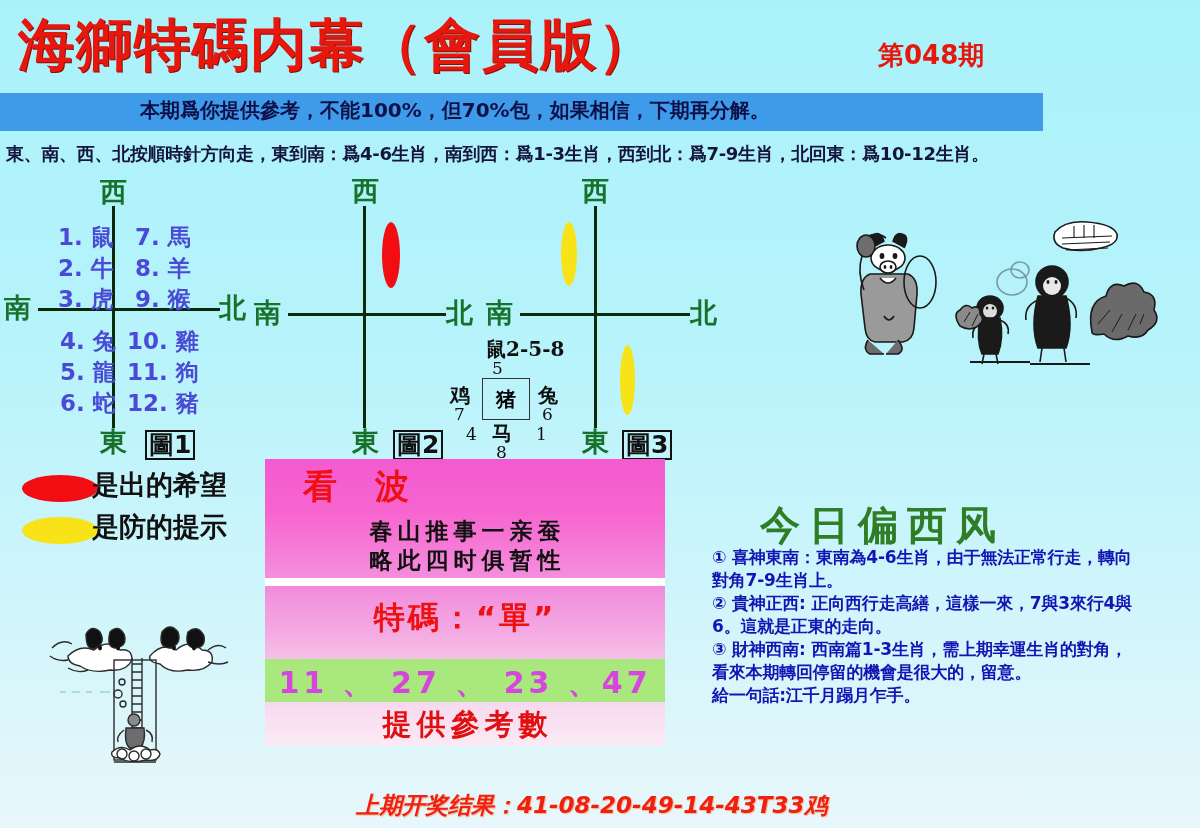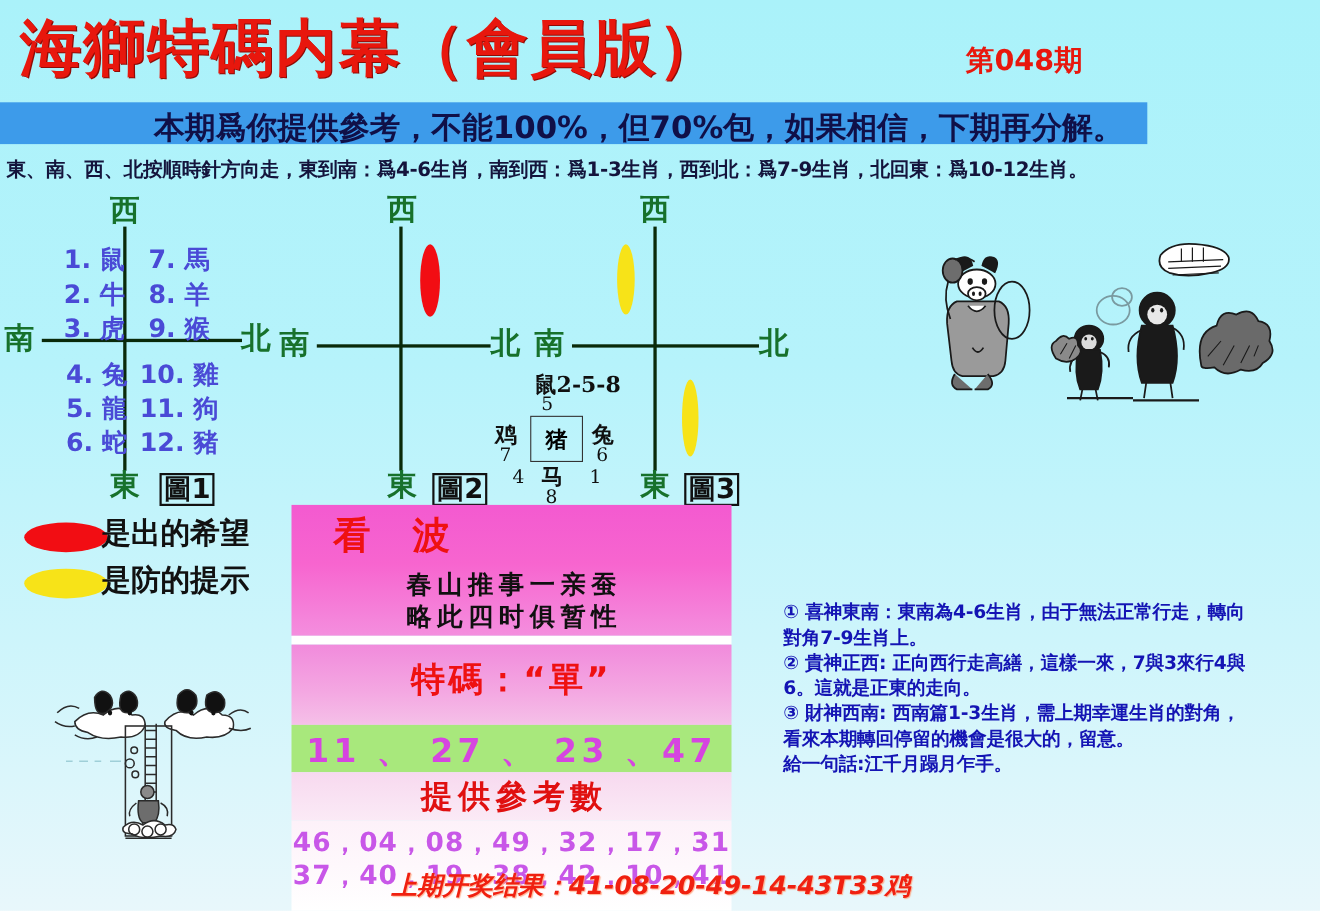--- a/index.html
+++ b/index.html
@@ -22,21 +22,21 @@
     position:absolute;left:878px;top:38px;
     font-size:26px;font-weight:bold;color:#e8170d;white-space:nowrap;
     font-family:"DejaVu Sans","Liberation Sans",sans-serif;
   }
   #banner{
     position:absolute;left:0;top:93px;width:1043px;height:38px;
     background:#3d9bea;
   }
   #banner-text{
     position:absolute;left:140px;top:97px;width:900px;
-    font-size:28px;font-weight:bold;color:#101048;white-space:nowrap;
+    font-size:20px;font-weight:bold;color:#101048;white-space:nowrap;
     font-family:"DejaVu Sans","Liberation Sans",sans-serif;
   }
   #rule-line{
     position:absolute;left:6px;top:142px;width:1190px;
     font-size:18px;font-weight:bold;color:#14143c;white-space:nowrap;
     font-family:"DejaVu Sans","Liberation Sans",sans-serif;
     letter-spacing:-0.3px;
   }
 
   
@@ -253,28 +253,25 @@
     <div class="band" id="band-gap1"></div>
     <div class="band" id="band-tema">
       <div id="tema-line">特碼：“單”</div>
     </div>
     <div class="band" id="band-green">
       <div id="green-nums">11 、 27 、 23 、47</div>
     </div>
     <div class="band" id="band-ref">
       <div id="ref-title">提供參考數</div>
     </div>
-    <div class="band" id="band-nums">
-      <div class="numrow" id="numrow1">46，04，08，49，32，17，31</div>
-      <div class="numrow" id="numrow2">37，40，19，38，42，10，41</div>
-    </div>
   </div>
 
   <div id="last-result">上期开奖结果：41-08-20-49-14-43T33鸡</div>
 
+  <div id="wind-title">今日偏西风</div>
   <div class="wind-line" id="wl1">① 喜神東南：東南為4-6生肖，由于無法正常行走，轉向</div>
   <div class="wind-line" id="wl2">對角7-9生肖上。</div>
   <div class="wind-line" id="wl3">② 貴神正西: 正向西行走高繕，這樣一來，7與3來行4與</div>
   <div class="wind-line" id="wl4">6。這就是正東的走向。</div>
   <div class="wind-line" id="wl5">③ 財神西南: 西南篇1-3生肖，需上期幸運生肖的對角，</div>
   <div class="wind-line" id="wl7">給一句話:江千月蹋月乍手。</div>
   <div class="wind-line" id="wl6">看來本期轉回停留的機會是很大的，留意。</div>
 
   <div class="art" style="left:840px;top:212px;width:320px;height:155px;">
     <svg width="320" height="155" viewBox="0 0 320 155">

